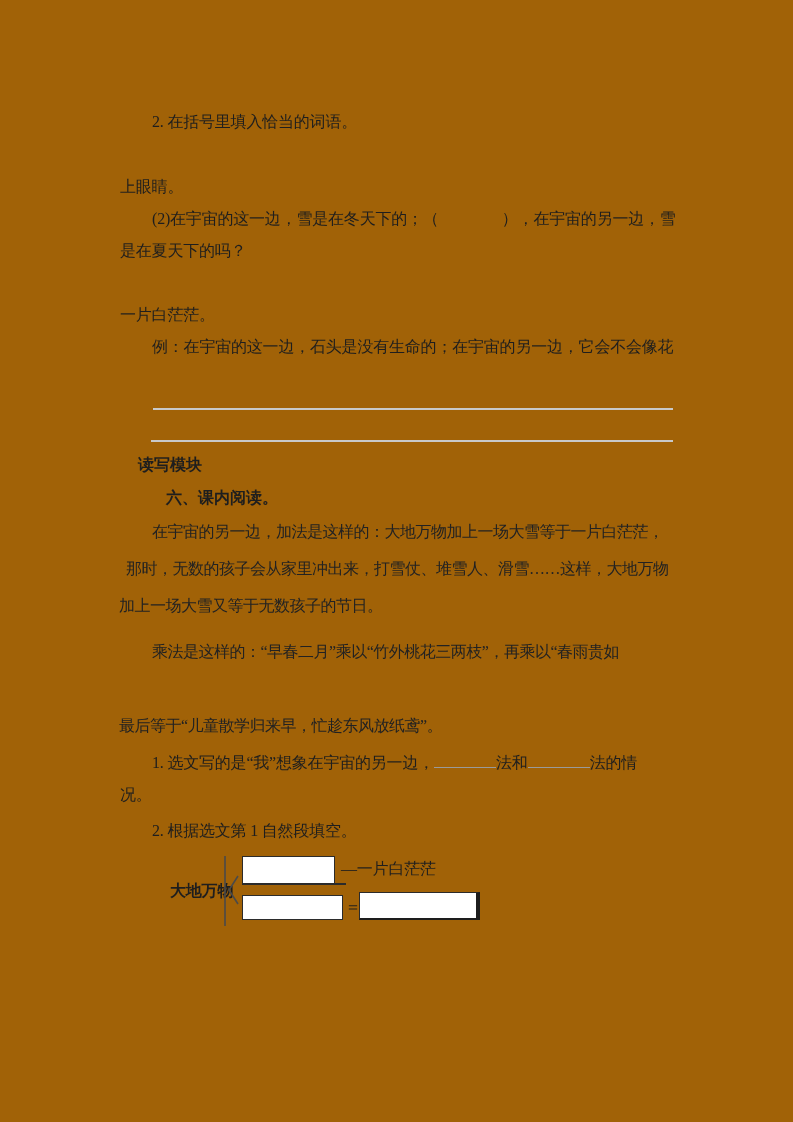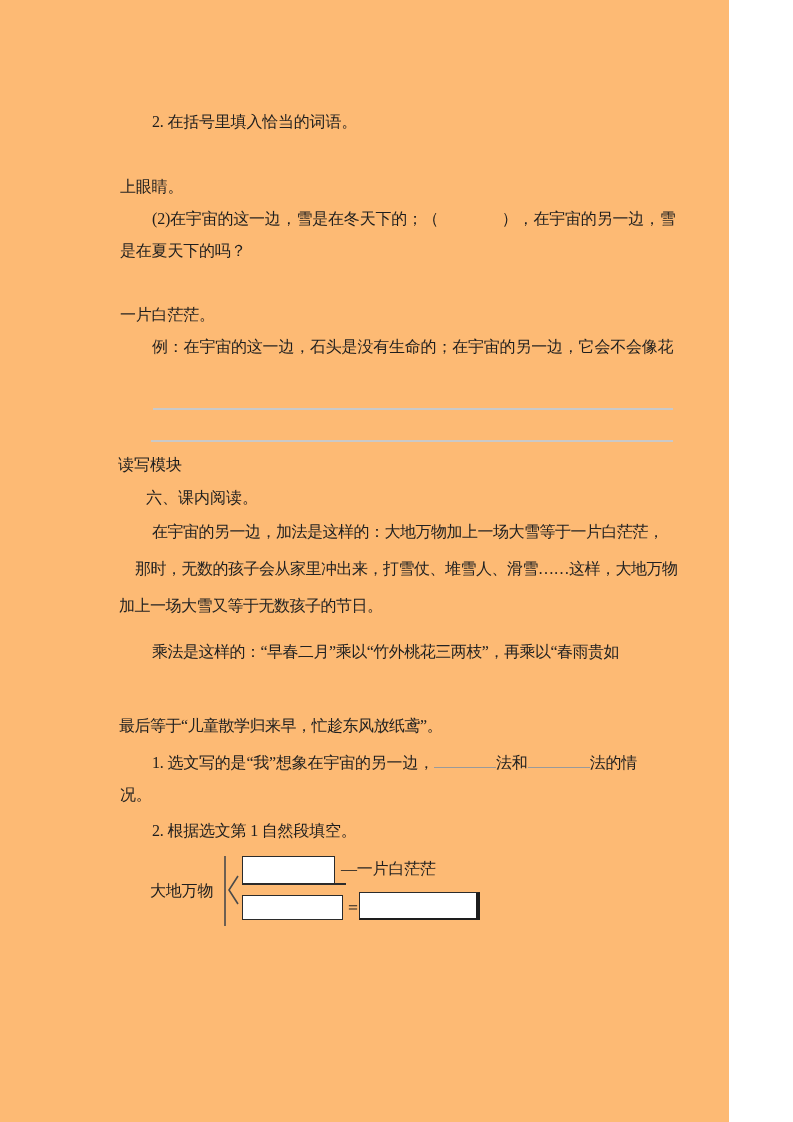--- a/index.html
+++ b/index.html
@@ -1,28 +1,28 @@
 <!DOCTYPE html>
 <html><head>
 <meta charset="utf-8">
 <style>
   html,body{margin:0;padding:0;background:#ffffff;}
   .page{
-    position:relative;width:729px;height:1122px;background:#fdba74;
+    position:relative;width:793px;height:1122px;background:#a16207;
     font-family:"Liberation Serif","DejaVu Serif",serif;
     color:#1e1e1e;overflow:hidden;
   }
   .line{
     position:absolute;font-size:16px;line-height:20px;
     white-space:nowrap;letter-spacing:-0.2px;
   }
   .kai{letter-spacing:-0.5px;color:#222;}
   .hei{
     font-family:"Liberation Sans","DejaVu Sans",sans-serif;
-    font-weight:normal;letter-spacing:0;
+    font-weight:bold;letter-spacing:0;margin-left:20px;
   }
   .ruled{position:absolute;height:2px;background:#c9c9c9;}
   .blank{
     display:inline-block;width:62px;height:14px;
     border-bottom:1.5px solid #9a9a9a;vertical-align:baseline;
   }
   .box{position:absolute;border:1.5px solid #2b2b2b;background:#ffffff;}
   .box-open-bottom{border-bottom:none;}
   .hline{position:absolute;height:2px;background:#2b2b2b;}
   .shadow-box{
@@ -44,21 +44,21 @@
   <div class="line" style="left:120px;top:305px">一片白茫茫。</div>
   <div class="line" style="left:152px;top:337px">例：在宇宙的这一边，石头是没有生命的；在宇宙的另一边，它会不会像花</div>
 
   <div class="ruled" style="left:153px;top:408px;width:520px"></div>
   <div class="ruled" style="left:151px;top:440px;width:522px"></div>
 
   <div class="line hei" style="left:118px;top:455px">读写模块</div>
   <div class="line hei" style="left:146px;top:488px">六、课内阅读。</div>
 
   <div class="line kai" style="left:152px;top:522px">在宇宙的另一边，加法是这样的：大地万物加上一场大雪等于一片白茫茫，</div>
-  <div class="line kai" style="left:135px;top:559px">那时，无数的孩子会从家里冲出来，打雪仗、堆雪人、滑雪……这样，大地万物</div>
+  <div class="line kai" style="left:126px;top:559px">那时，无数的孩子会从家里冲出来，打雪仗、堆雪人、滑雪……这样，大地万物</div>
   <div class="line kai" style="left:119px;top:596px">加上一场大雪又等于无数孩子的节日。</div>
   <div class="line kai" style="left:152px;top:642px">乘法是这样的：“早春二月”乘以“竹外桃花三两枝”，再乘以“春雨贵如</div>
   <div class="line kai" style="left:119px;top:716px">最后等于“儿童散学归来早，忙趁东风放纸鸢”。</div>
 
   <div class="line" style="left:152px;top:753px">
     <span>1. 选文写的是“我”想象在宇宙的另一边，</span><span class="blank"></span><span>法和</span><span class="blank"></span><span>法的情</span>
   </div>
   <div class="line" style="left:120px;top:785px">况。</div>
 
   <div class="line" style="left:152px;top:821px">2. 根据选文第 1 自然段填空。</div>

